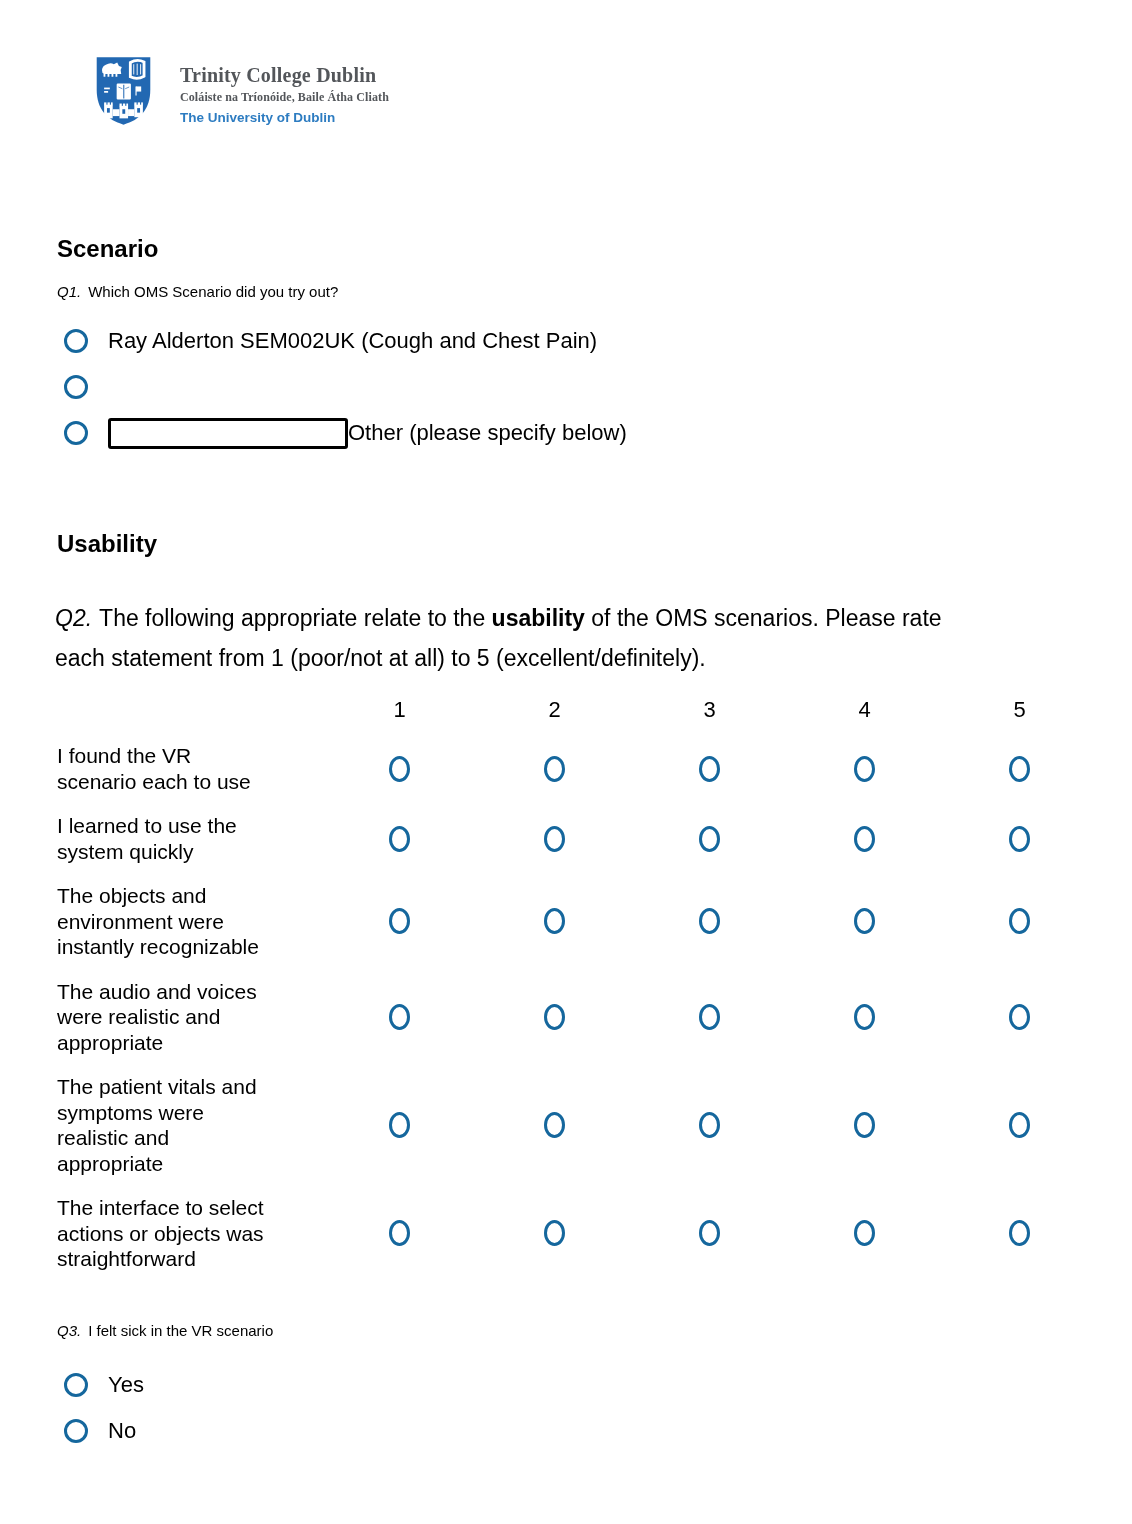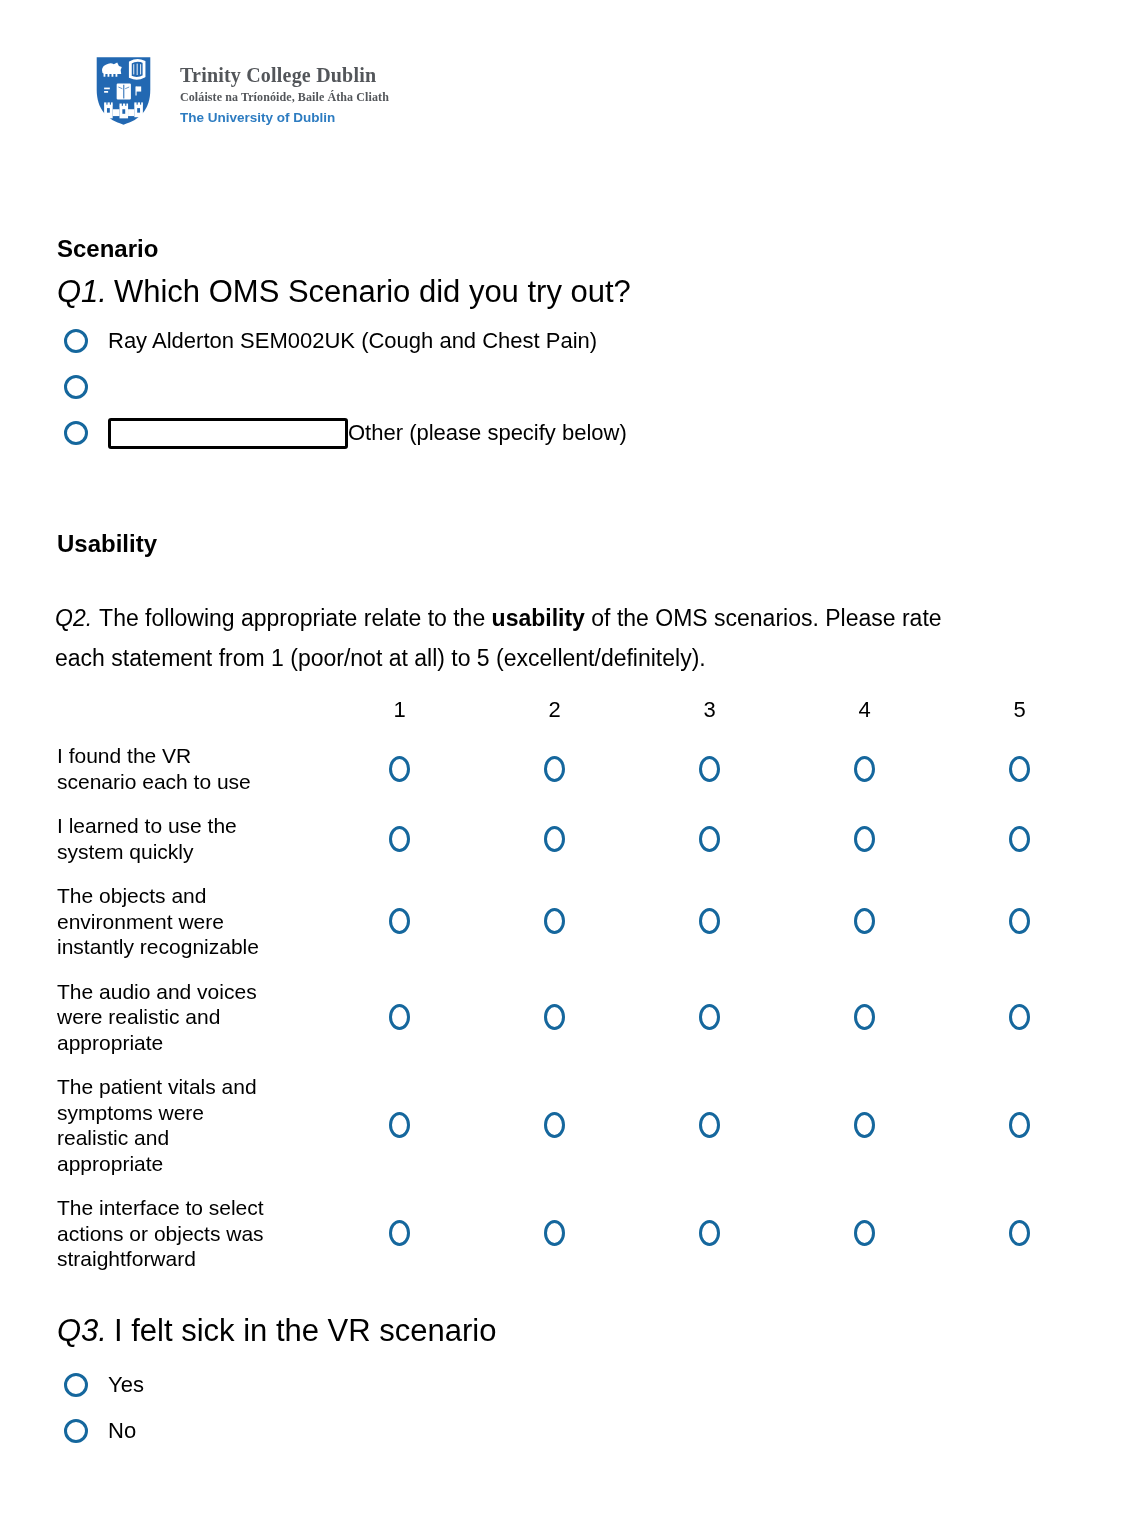--- a/index.html
+++ b/index.html
@@ -27,21 +27,21 @@
   }
   .logo-tagline {
     font-size:13.5px; font-weight:600; color:#2d7cc1; margin-top:5px;
   }
 
   
   .section-heading { position:absolute; left:57px; font-size:24px; font-weight:bold; }
   .h-scenario { top:216px;margin-top:19px; }
   .h-usability { top:530px; }
 
-  .question { position:absolute; left:57px; font-size:31px; line-height:30px; }
+  .question { position:absolute; left:57px; font-size:15px; line-height:30px; }
   .q1 { top:277px; }
   .q3 { top:1316px; }
   .q-prefix { font-style:italic; margin-right:7px; }
 
   .q2 { position:absolute; left:55px; top:598px; width:1060px;
         font-size:23px; line-height:40px; white-space:pre-line; }
   .q2 b { font-weight:bold; }
 
   
   .radio {

